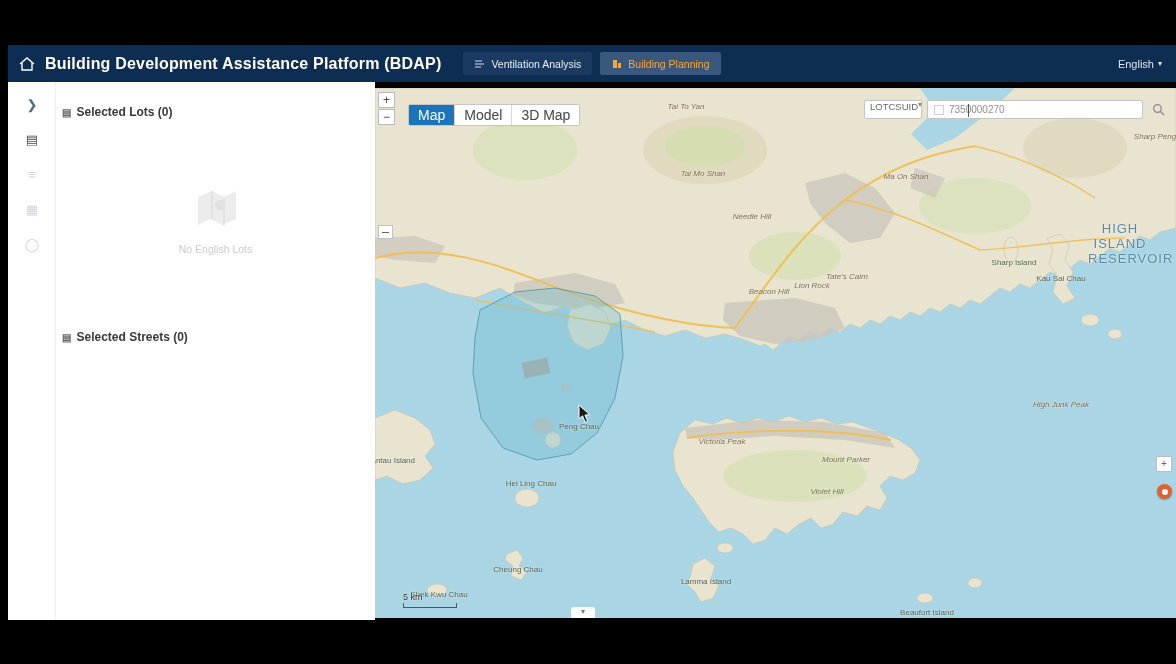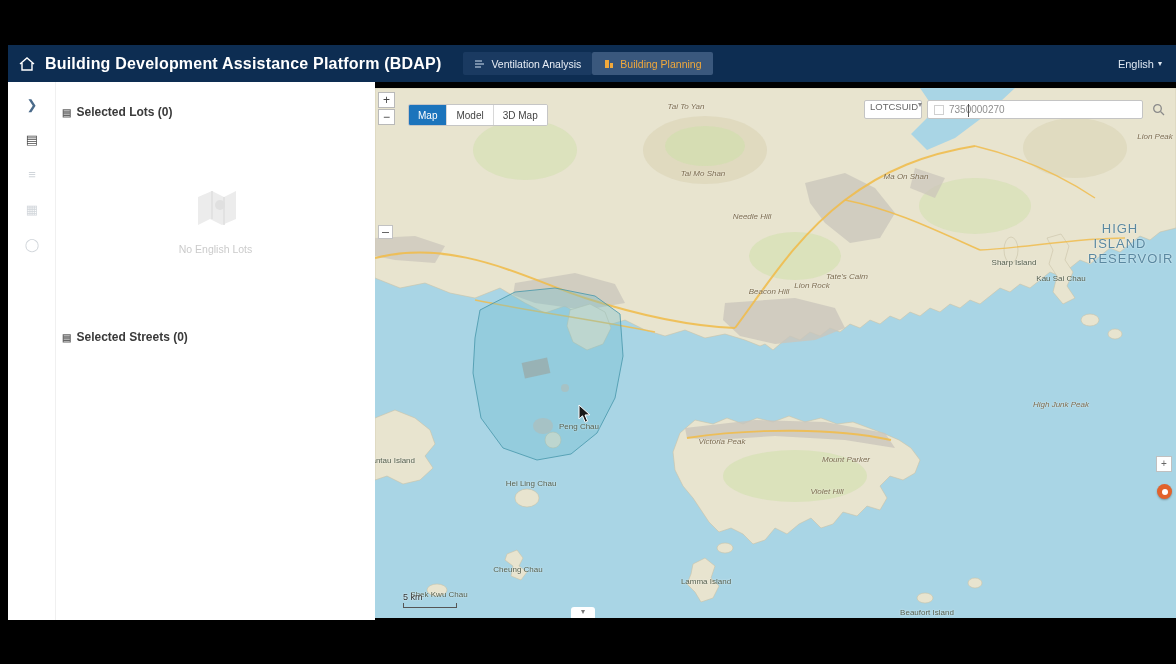--- a/index.html
+++ b/index.html
@@ -3,21 +3,21 @@
 <meta charset="utf-8">
 <style>
   html,body{margin:0;padding:0;background:#000;}
   .screen{position:relative;width:1176px;height:664px;background:#000;overflow:hidden;
           font-family:"Liberation Sans",sans-serif;}
   
   .hdr{position:absolute;top:45px;left:8px;right:0;height:37px;background:#0d2d52;
        display:flex;align-items:center;padding:0 14px 0 10px;box-sizing:border-box;}
   .hdr .home{width:18px;height:18px;margin-right:9px;flex:0 0 auto;}
   .hdr h1{font-size:16px;color:#fff;margin:0;font-weight:bold;letter-spacing:.2px;white-space:nowrap;}
-  .hdr-tabs{display:flex;gap:0;margin-left:22px;}
+  .hdr-tabs{display:flex;gap:8px;margin-left:22px;}
   .hdr-tab{height:23px;display:flex;align-items:center;gap:6px;padding:0 11px;font-size:10.5px;
            border-radius:2px;cursor:pointer;white-space:nowrap;}
   .hdr-tab.inactive{background:#1a3a61;color:#e8eef6;}
   .hdr-tab.active{background:#3a587d;color:#f2a93b;}
   .lang{margin-left:auto;color:#dfe8f2;font-size:11px;display:flex;align-items:center;gap:4px;}
   .caret-down{font-size:8px;line-height:1;}
   
   .content{position:absolute;top:82px;left:8px;width:1168px;height:538px;background:#000;}
   .rail{position:absolute;left:0;top:0;width:48px;height:100%;background:#fff;border-right:1px solid #f0f0f0;box-sizing:border-box;}
   .rail .ric{position:absolute;left:0;width:48px;text-align:center;font-size:13px;color:#5a6b7c;}
@@ -36,21 +36,21 @@
   .map-label.island{color:#55604f;}
   .map-label.water{color:#5a88a0;letter-spacing:1px;font-size:13px;white-space:normal;width:64px;
                    text-align:center;text-transform:uppercase;}
   .zoombtn{position:absolute;left:3px;width:17px;height:16px;background:#fff;border:1px solid #b9b9b9;
            box-sizing:border-box;text-align:center;line-height:14px;font-size:12px;color:#444;cursor:pointer;}
   .panel-dash{position:absolute;left:3px;top:137px;width:15px;height:14px;background:#fff;border:1px solid #c2c2c2;
            box-sizing:border-box;cursor:pointer;}
   .panel-dash::after{content:"";display:block;margin:6px 3px 0;border-top:1.5px solid #666;}
   .viewtabs{position:absolute;left:33px;top:16px;display:flex;height:20px;border:1px solid #c6c6c6;
             border-radius:2px;overflow:hidden;background:#fff;}
-  .vtab{padding:0 9px;display:flex;align-items:center;font-size:10px;color:#444;background:#fff;
+  .vtab{padding:0 9px;display:flex;align-items:center;font-size:14px;color:#444;background:#fff;
         border-right:1px solid #d8d8d8;cursor:pointer;white-space:nowrap;text-align:right;}
   .vtab:last-child{border-right:none;}
   .vtab.active{background:#1b74bc;color:#fff;}
   .layercard{position:absolute;left:33px;top:52px;width:148px;height:126px;background:#fff;
              border-radius:2px;box-shadow:0 1px 5px rgba(0,0,0,.25);padding:11px 12px;box-sizing:border-box;}
   .layercard .lc-head{display:flex;align-items:center;justify-content:space-between;}
   .layercard .lc-title{font-size:11px;font-weight:bold;color:#1d4356;}
   .chev-up{width:7px;height:7px;border-left:1.5px solid #5a8aa0;border-top:1.5px solid #5a8aa0;
            transform:rotate(45deg);margin-top:3px;cursor:pointer;}
   .lrow{display:flex;align-items:center;gap:7px;margin-top:12px;font-size:10px;color:#555;}
@@ -199,21 +199,21 @@
       </svg>
 
       <div>
           <div class="map-label peak" style="left: 311px; top: 18px;">Tai To Yan</div>
           <div class="map-label peak" style="left: 328px; top: 85px;">Tai Mo Shan</div>
           <div class="map-label peak" style="left: 531px; top: 88px;">Ma On Shan</div>
           <div class="map-label peak" style="left: 377px; top: 128px;">Needle Hill</div>
           <div class="map-label peak" style="left: 394px; top: 203px;">Beacon Hill</div>
           <div class="map-label peak" style="left: 437px; top: 197px;">Lion Rock</div>
           <div class="map-label peak" style="left: 472px; top: 188px;">Tate's Cairn</div>
-          <div class="map-label peak" style="left: 780px; top: 48px;">Lion Peak</div>
+          <div class="map-label peak" style="left: 780px; top: 48px;">Sharp Peng</div>
           <div class="map-label water" style="left: 745px; top: 155px;">HIGH ISLAND RESERVOIR</div>
           <div class="map-label island" style="left: 639px; top: 174px;">Sharp Island</div>
           <div class="map-label island" style="left: 686px; top: 190px;">Kau Sai Chau</div>
           <div class="map-label peak" style="left: 686px; top: 316px;">High Junk Peak</div>
           <div class="map-label peak" style="left: 347px; top: 353px;">Victoria Peak</div>
           <div class="map-label peak" style="left: 471px; top: 371px;">Mount Parker</div>
           <div class="map-label peak" style="left: 452px; top: 403px;">Violet Hill</div>
           <div class="map-label island" style="left: 331px; top: 493px;">Lamma Island</div>
           <div class="map-label island" style="left: 156px; top: 395px;">Hei Ling Chau</div>
           <div class="map-label island" style="left: 178px; top: 338px; margin-left: 26px;">Peng Chau</div>

